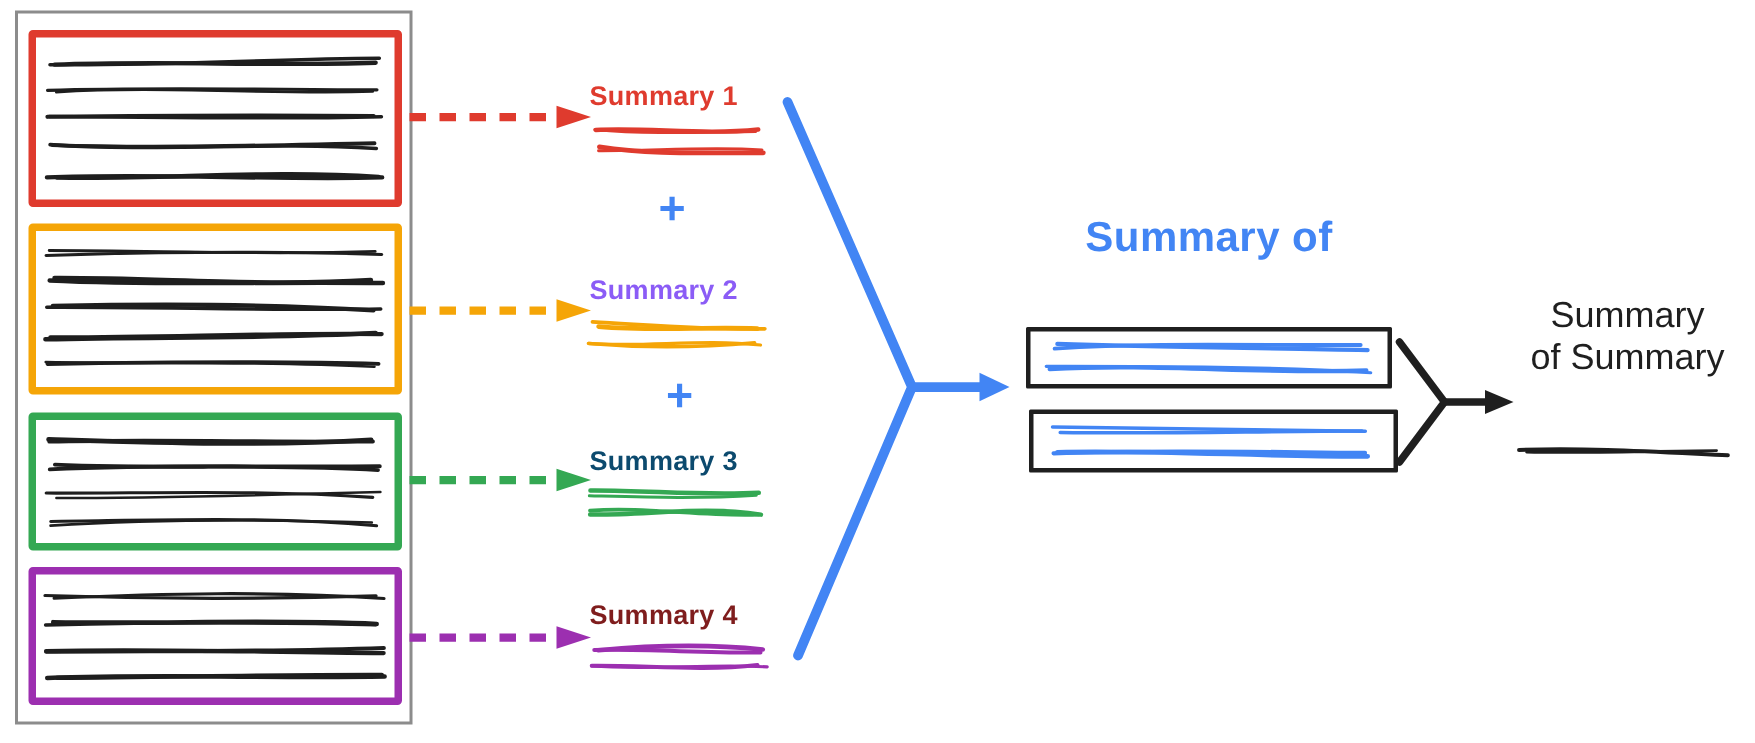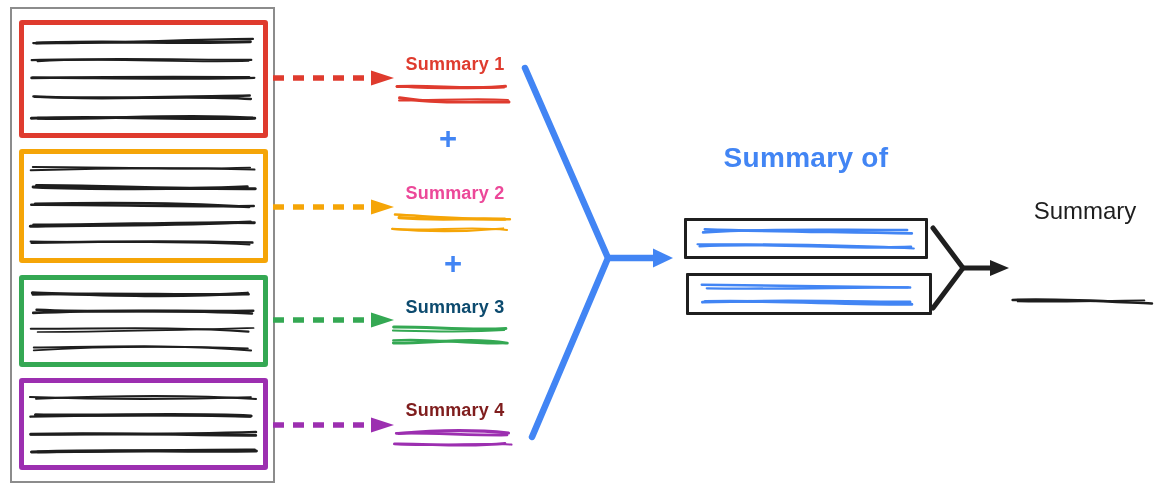--- a/index.html
+++ b/index.html
@@ -12,21 +12,21 @@
     left:10px;top:7px;width:265px;height:476px;
     border:2px solid #8c8c8c;background:#fff;box-sizing:border-box;
   }
   .doc-box{
     left:19px;width:249px;box-sizing:border-box;
     border:5px solid #000;border-radius:3px;background:#fff;
   }
   .doc-box svg{display:block;width:100%;height:100%;}
   .scribble{overflow:visible;}
   .slabel{
-    width:124px;text-align:center;font-size:18px;font-weight:700;letter-spacing:.2px;
+    width:124px;font-size:18px;font-weight:700;letter-spacing:.2px;
   }
   .plus{
     width:50px;text-align:center;font-size:31px;font-weight:800;
   }
   .sos-heading{
     left:678px;top:139px;width:256px;text-align:center;
     font-size:28px;font-weight:800;line-height:37px;letter-spacing:.3px;
   }
   .sos-box{
     box-sizing:border-box;border:3px solid #1f1f1f;background:#fff;border-radius:1px;
@@ -117,21 +117,21 @@
   <div class="abs slabel" style="left: 393px; top: 54px; color: rgb(223, 59, 46);">Summary 1</div>
   <svg class="abs scribble" style="left:390px;top:81px;" width="124" height="26" viewBox="0 0 124 26">
       <path d="M7.1,5.6 C42.9,3.8 78.7,9.2 115.5,5.3" fill="none" stroke="#DF3B2E" stroke-width="2.99" stroke-linecap="round"></path>
       <path d="M6.5,5.4 C41.9,8.8 77.4,7.2 113.9,6.7" fill="none" stroke="#DF3B2E" stroke-width="1.82" stroke-linecap="round"></path>
       <path d="M9.6,16.9 C45.7,22.6 81.7,20.6 118.9,20.9" fill="none" stroke="#DF3B2E" stroke-width="3.15" stroke-linecap="round"></path>
       <path d="M9.0,19.5 C45.0,19.7 80.9,16.6 118.0,18.9" fill="none" stroke="#DF3B2E" stroke-width="1.92" stroke-linecap="round"></path>
     </svg>
 
   <div class="abs plus" style="left: 423px; top: 121px; color: rgb(66, 133, 244);">+</div>
 
-  <div class="abs slabel" style="left: 393px; top: 183px; color: #ec4899;">Summary 2</div>
+  <div class="abs slabel" style="left: 393px; top: 183px; color: #8b5cf6;">Summary 2</div>
   <svg class="abs scribble" style="left:390px;top:210px;" width="124" height="26" viewBox="0 0 124 26">
       <path d="M5.0,4.6 C42.9,6.6 80.8,9.9 119.9,9.2" fill="none" stroke="#F5A507" stroke-width="2.49" stroke-linecap="round"></path>
       <path d="M9.1,7.7 C44.0,10.8 78.9,7.9 114.9,9.1" fill="none" stroke="#F5A507" stroke-width="3.18" stroke-linecap="round"></path>
       <path d="M2.5,19.0 C39.0,22.1 75.5,21.9 113.1,18.5" fill="none" stroke="#F5A507" stroke-width="2.25" stroke-linecap="round"></path>
       <path d="M2.2,18.9 C40.1,21.7 78.0,15.6 117.0,20.0" fill="none" stroke="#F5A507" stroke-width="2.18" stroke-linecap="round"></path>
     </svg>
 
   <div class="abs plus" style="left: 428px; top: 246px; color: rgb(66, 133, 244);">+</div>
 
   <div class="abs slabel" style="left: 393px; top: 297px; color: #0c4a6e;">Summary 3</div>
@@ -178,19 +178,20 @@
   </div>
 
   <svg class="abs" style="left:928px;top:218px;" width="95" height="100">
     <path class="cs" d="M5,10 L35,50 L5,90" fill="none" stroke-width="5" stroke-linecap="round" stroke-linejoin="round" stroke="#1F1F1F"></path>
     <line class="cs" x1="35" y1="50" x2="64" y2="50" stroke-width="5" stroke-linecap="round" stroke="#1F1F1F"></line>
     <polygon class="cf" points="62,42 62,58 81,50" fill="#1F1F1F"></polygon>
   </svg>
 
   <div class="abs final-text" style="color: rgb(31, 31, 31);">
     <div>Summary</div>
+    <div>of Summary</div>
   </div>
   <svg class="abs scribble" style="left:1007px;top:293px;" width="148" height="18" viewBox="0 0 148 18">
       <path d="M5.7,7.0 C51.6,5.4 97.5,8.3 144.9,10.5" fill="none" stroke="#1E1E1E" stroke-width="2.67" stroke-linecap="round"></path>
       <path d="M10.7,8.4 C52.5,9.3 94.3,7.6 137.4,7.4" fill="none" stroke="#1E1E1E" stroke-width="1.80" stroke-linecap="round"></path>
     </svg>
 
 </div>
 
 </body></html>

